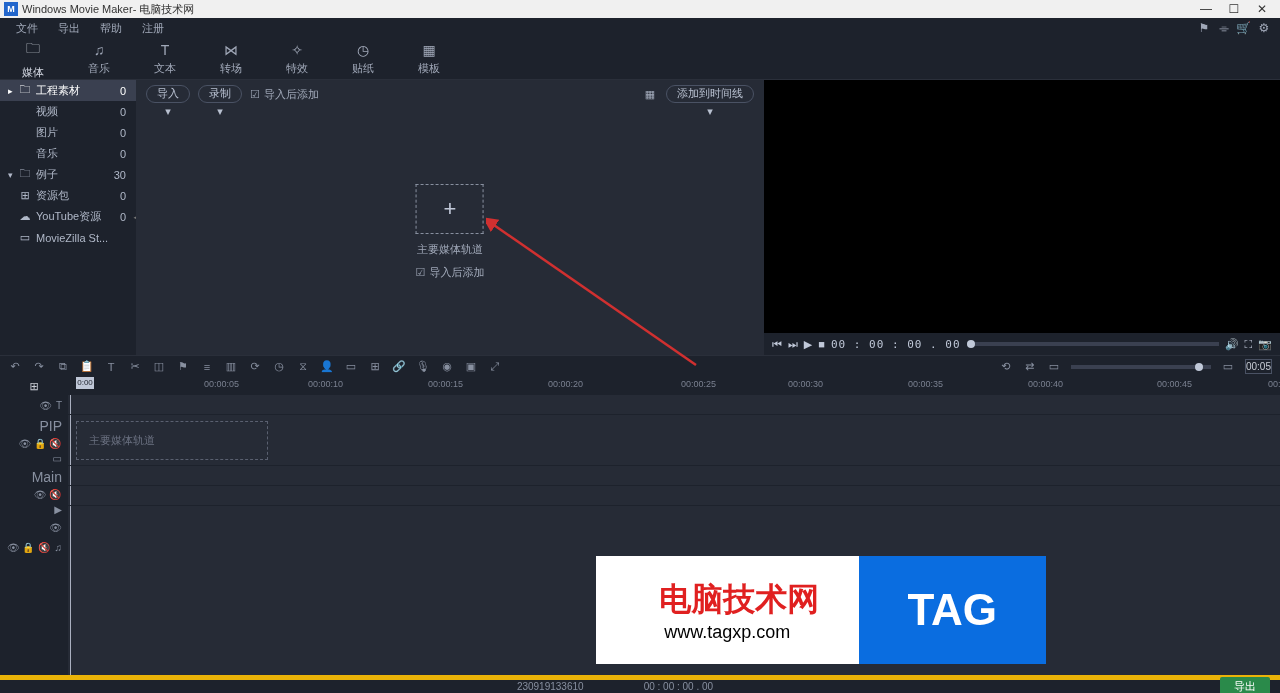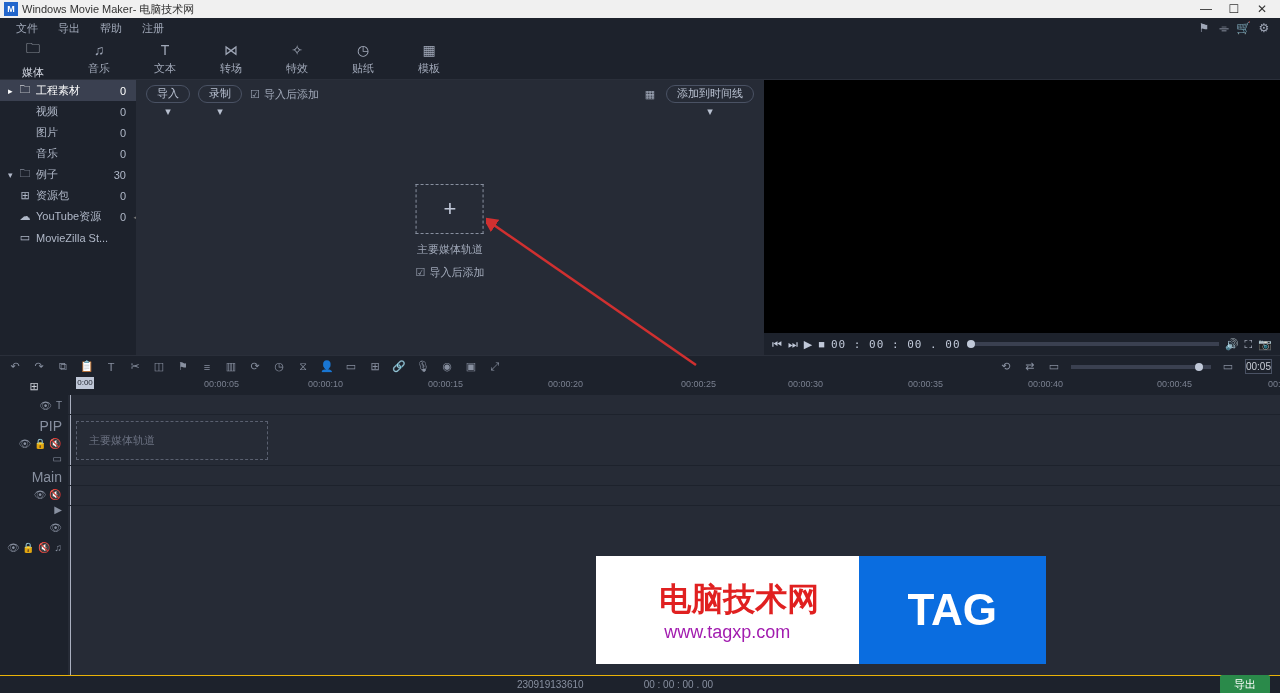--- a/index.html
+++ b/index.html
@@ -80,25 +80,25 @@
 .track-line { border-bottom:1px solid #1d222c; position:relative; }
 .track-line.h20 { height:20px; }
 .track-line.h51 { height:51px; }
 .placeholder { position:absolute; top:6px; left:8px; width:192px; height:39px; border:1px dashed #5a6070; display:flex; align-items:center; padding:0 12px; color:#6a7080; font-size:11px; }
 .playhead-line { position:absolute; top:0; left:2px; width:1px; height:100%; background:#aab0c0; }
 
 
 .watermark { position:absolute; left:596px; top:556px; width:450px; height:108px; display:flex; }
 .wm-left { flex:1.4; background:#fff; display:flex; flex-direction:column; align-items:center; justify-content:center; }
 .wm-cn { color:#e02020; font-size:32px; font-weight:bold;margin-left:24px; }
-.wm-url { color:#a21caf; font-size:18px; }
+.wm-url { color:#000000; font-size:18px; }
 .wm-right { flex:1; background:#0a6de0; display:flex; align-items:center; justify-content:center; color:#fff; font-size:44px; font-weight:bold; }
 
 
-.status { position:absolute; bottom:0; left:0; right:0; height:18px; background:#1d222c; display:flex; align-items:center; padding:0 10px; font-size:10px; color:#8890a0; border-top:1px solid #eab308; }
+.status { position:absolute; bottom:0; left:0; right:0; height:18px; background:#1d222c; display:flex; align-items:center; padding:0 10px; font-size:10px; color:#8890a0; border-top:5px solid #eab308; }
 .status .sgap { flex:1; }
 .export-btn { background:#2a8a4a; color:#fff; padding:2px 14px; border-radius:2px; font-size:11px; }
 </style>
 </head>
 <body>
 
 <div class="titlebar">
   <div class="app-icon">M</div>
   <span>Windows Movie Maker</span>
   <span> - 电脑技术网</span>

